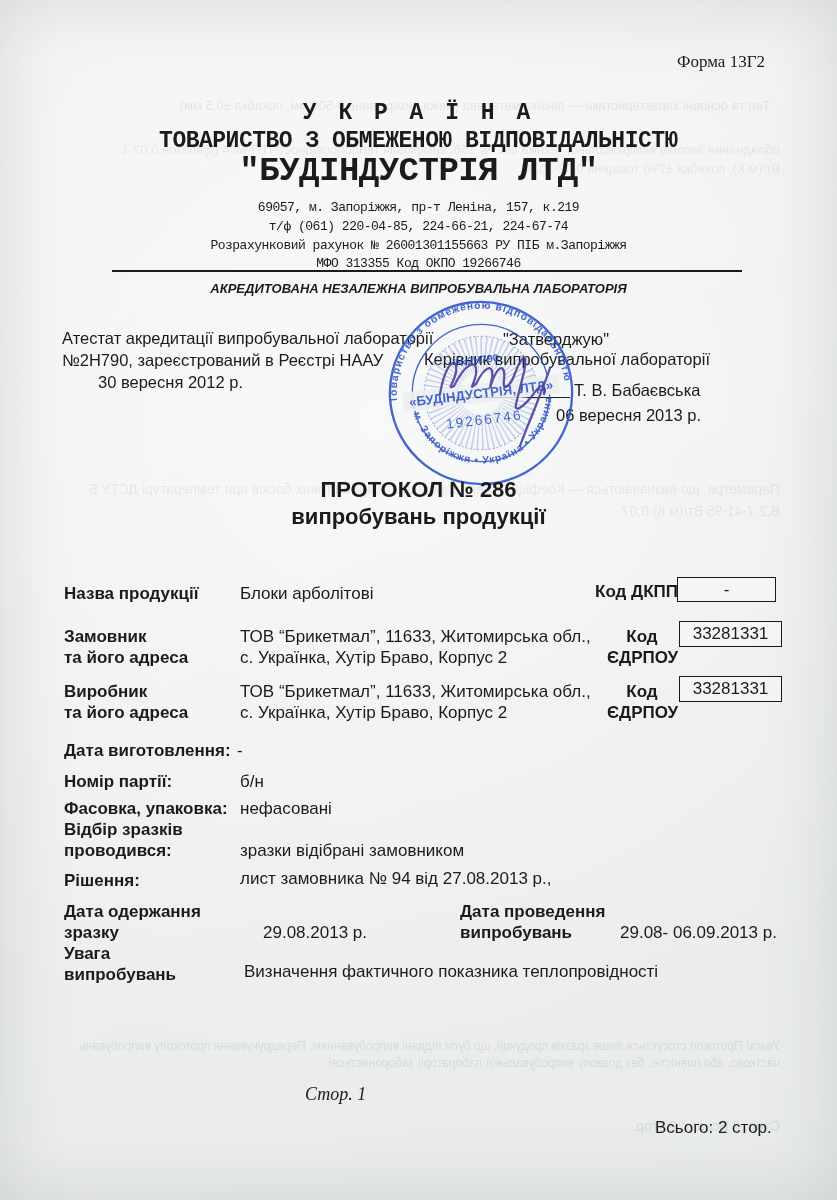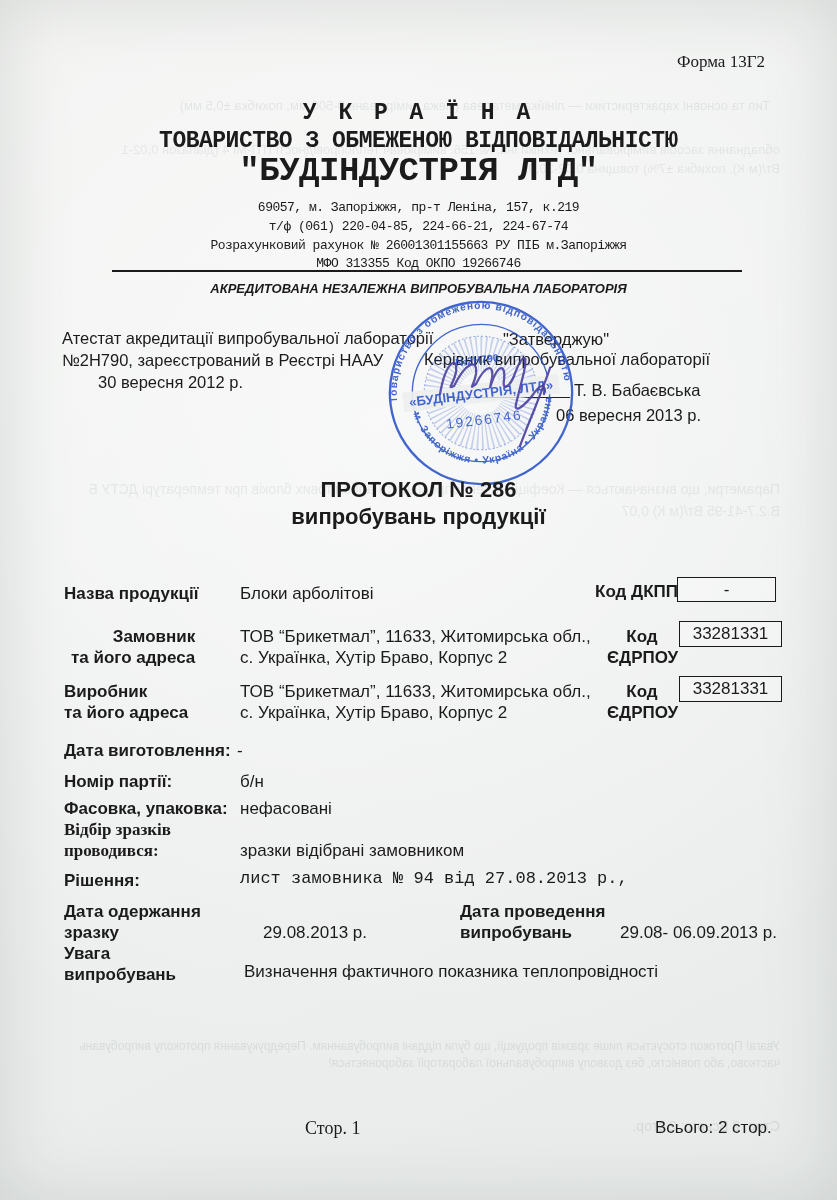--- a/index.html
+++ b/index.html
@@ -44,46 +44,46 @@
   .title1{top:477px;left:0;width:100%;font-size:22px;font-weight:bold;}
   .title2{top:504px;left:0;width:100%;font-size:22px;font-weight:bold;}
   
   .lbl{font-weight:bold;font-size:17px;line-height:21px;}
   .val{font-size:17px;line-height:21px;}
   .f-product-l{top:583px;left:64px;}
   .f-product-v{top:583px;left:240px;text-align:right;}
   .f-dkpp-l{top:581px;left:595px;}
   .box{border:1.6px solid #1a1a1a;text-align:center;font-size:17px;background:rgba(255,255,255,.25);}
   .f-dkpp-box{top:577px;left:677px;width:97px;height:23px;line-height:23px;}
-  .f-cust-l{top:626px;left:71px;text-align:right;}
+  .f-cust-l{top:626px;left:64px;}
   .f-cust-v{top:626px;left:240px;width:360px;}
   .f-cust-code{top:626px;left:607px;width:70px;text-align:center;}
   .f-cust-box{top:621px;left:679px;width:101px;height:24px;line-height:24px;}
   .f-manu-l{top:681px;left:64px;}
   .f-manu-v{top:681px;left:240px;width:360px;}
   .f-manu-code{top:681px;left:607px;width:70px;text-align:center;}
   .f-manu-box{top:676px;left:679px;width:101px;height:24px;line-height:24px;}
   .f-made-l{top:740px;left:64px;}
   .f-made-v{top:740px;left:237px;}
   .f-batch-l{top:771px;left:64px;}
   .f-batch-v{top:771px;left:240px;}
   .f-pack-l{top:798px;left:64px;}
   .f-pack-v{top:798px;left:240px;}
-  .f-samp-l{top:819px;left:64px;font-family:Liberation Serif, serif;}
+  .f-samp-l{top:819px;left:64px;}
   .f-samp-v{top:840px;left:240px;}
   .f-dec-l{top:870px;left:64px;}
-  .f-dec-v{top:868px;left:240px;font-family:Liberation Mono, monospace;}
+  .f-dec-v{top:868px;left:240px;}
   .f-rec-l{top:901px;left:64px;}
   .f-rec-v{top:922px;left:263px;}
   .f-con-l{top:901px;left:460px;}
   .f-con-v{top:922px;left:620px;}
   .f-meta-l{top:943px;left:64px;}
   .f-meta-v{top:961px;left:244px;}
   
-  .foot-page{top:1118px;left:305px;font-family:"Liberation Serif",serif;font-size:18px;}
+  .foot-page{top:1084px;left:305px;font-family:"Liberation Serif",serif;font-size:18px;font-style:italic;}
   .foot-total{top:1118px;left:655px;font-size:17px;}
   
   .bleed{position:absolute;transform:scaleX(-1);color:#46565f;filter:blur(.5px);font-size:13px;line-height:19px;}
   .b1{top:96px;left:70px;width:700px;opacity:.10;}
   .b2{top:140px;left:70px;width:710px;opacity:.09;}
   .b3{top:478px;left:70px;width:710px;opacity:.09;font-size:14px;line-height:22px;}
   .b4{top:1038px;left:60px;width:720px;opacity:.12;font-size:12px;line-height:17px;}
   .b5{top:1117px;left:430px;width:350px;opacity:.12;font-size:14px;}
 </style>
 </head>

